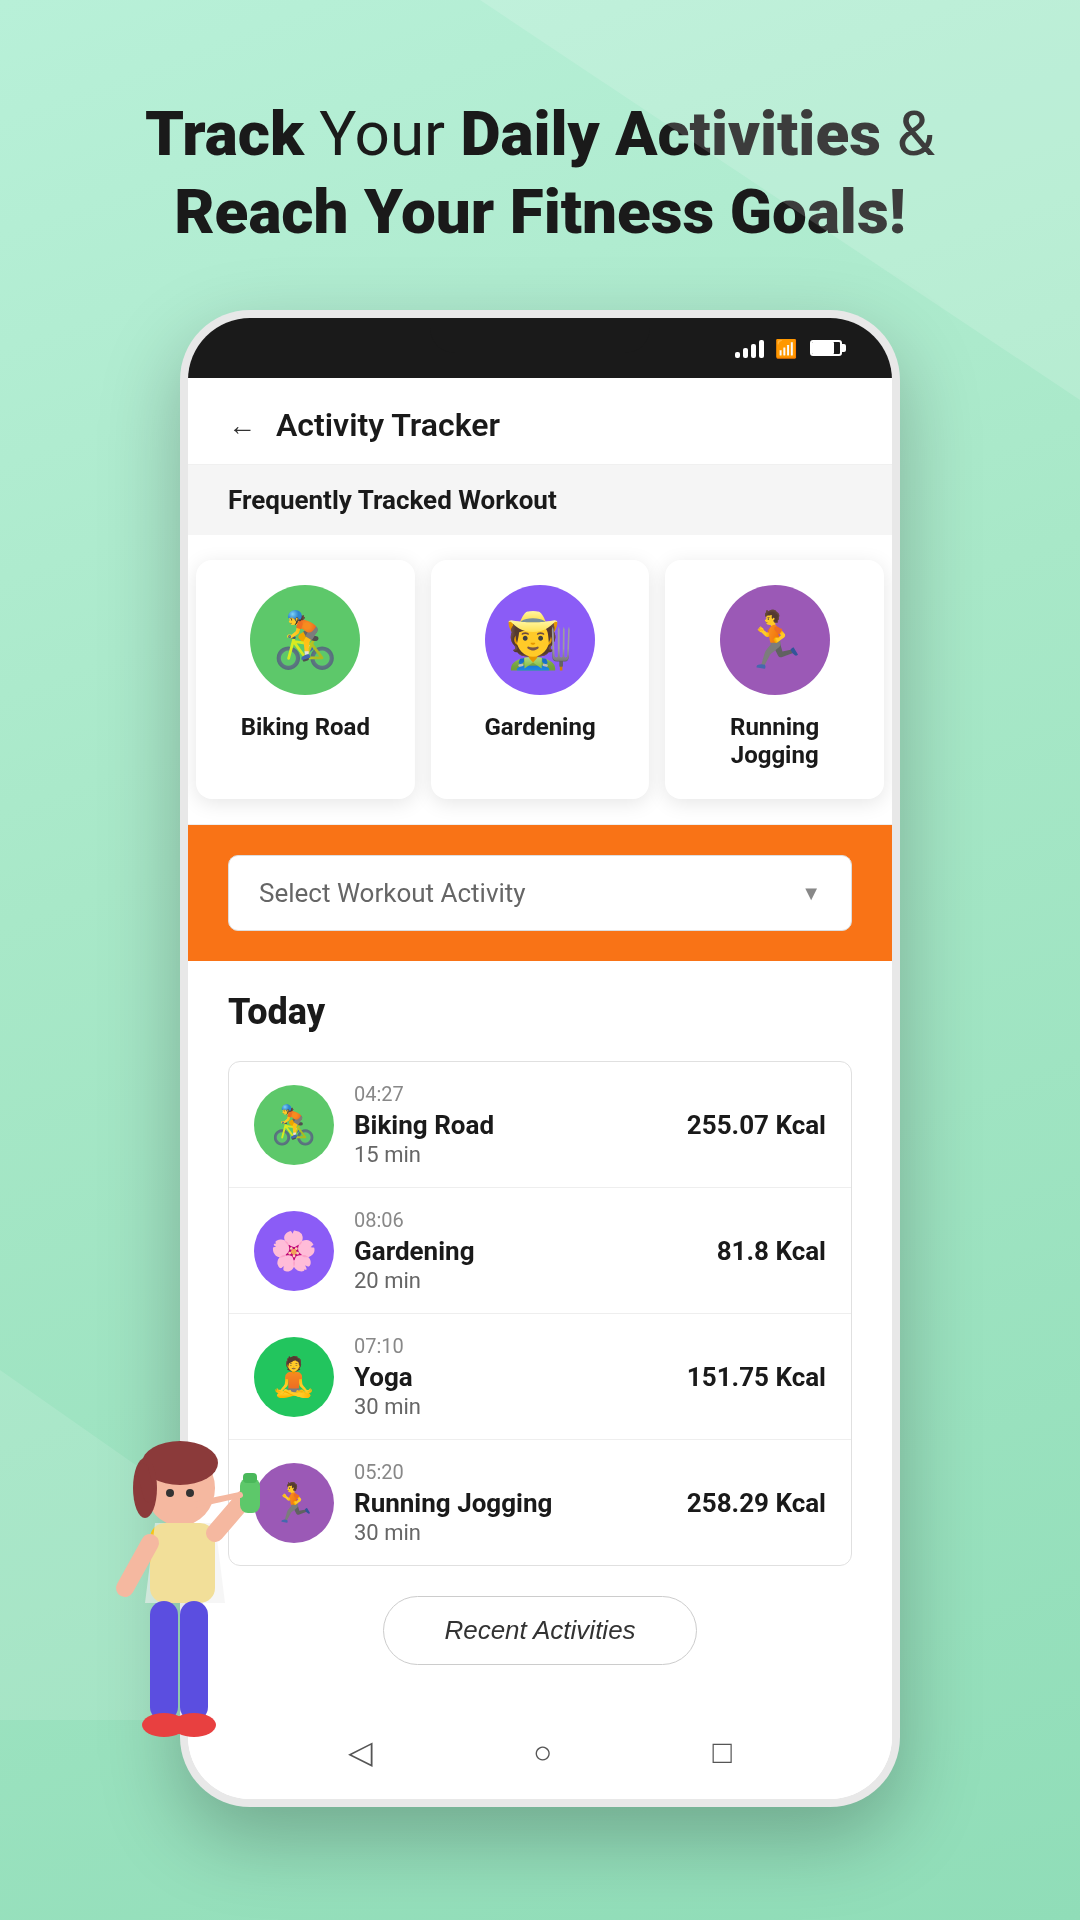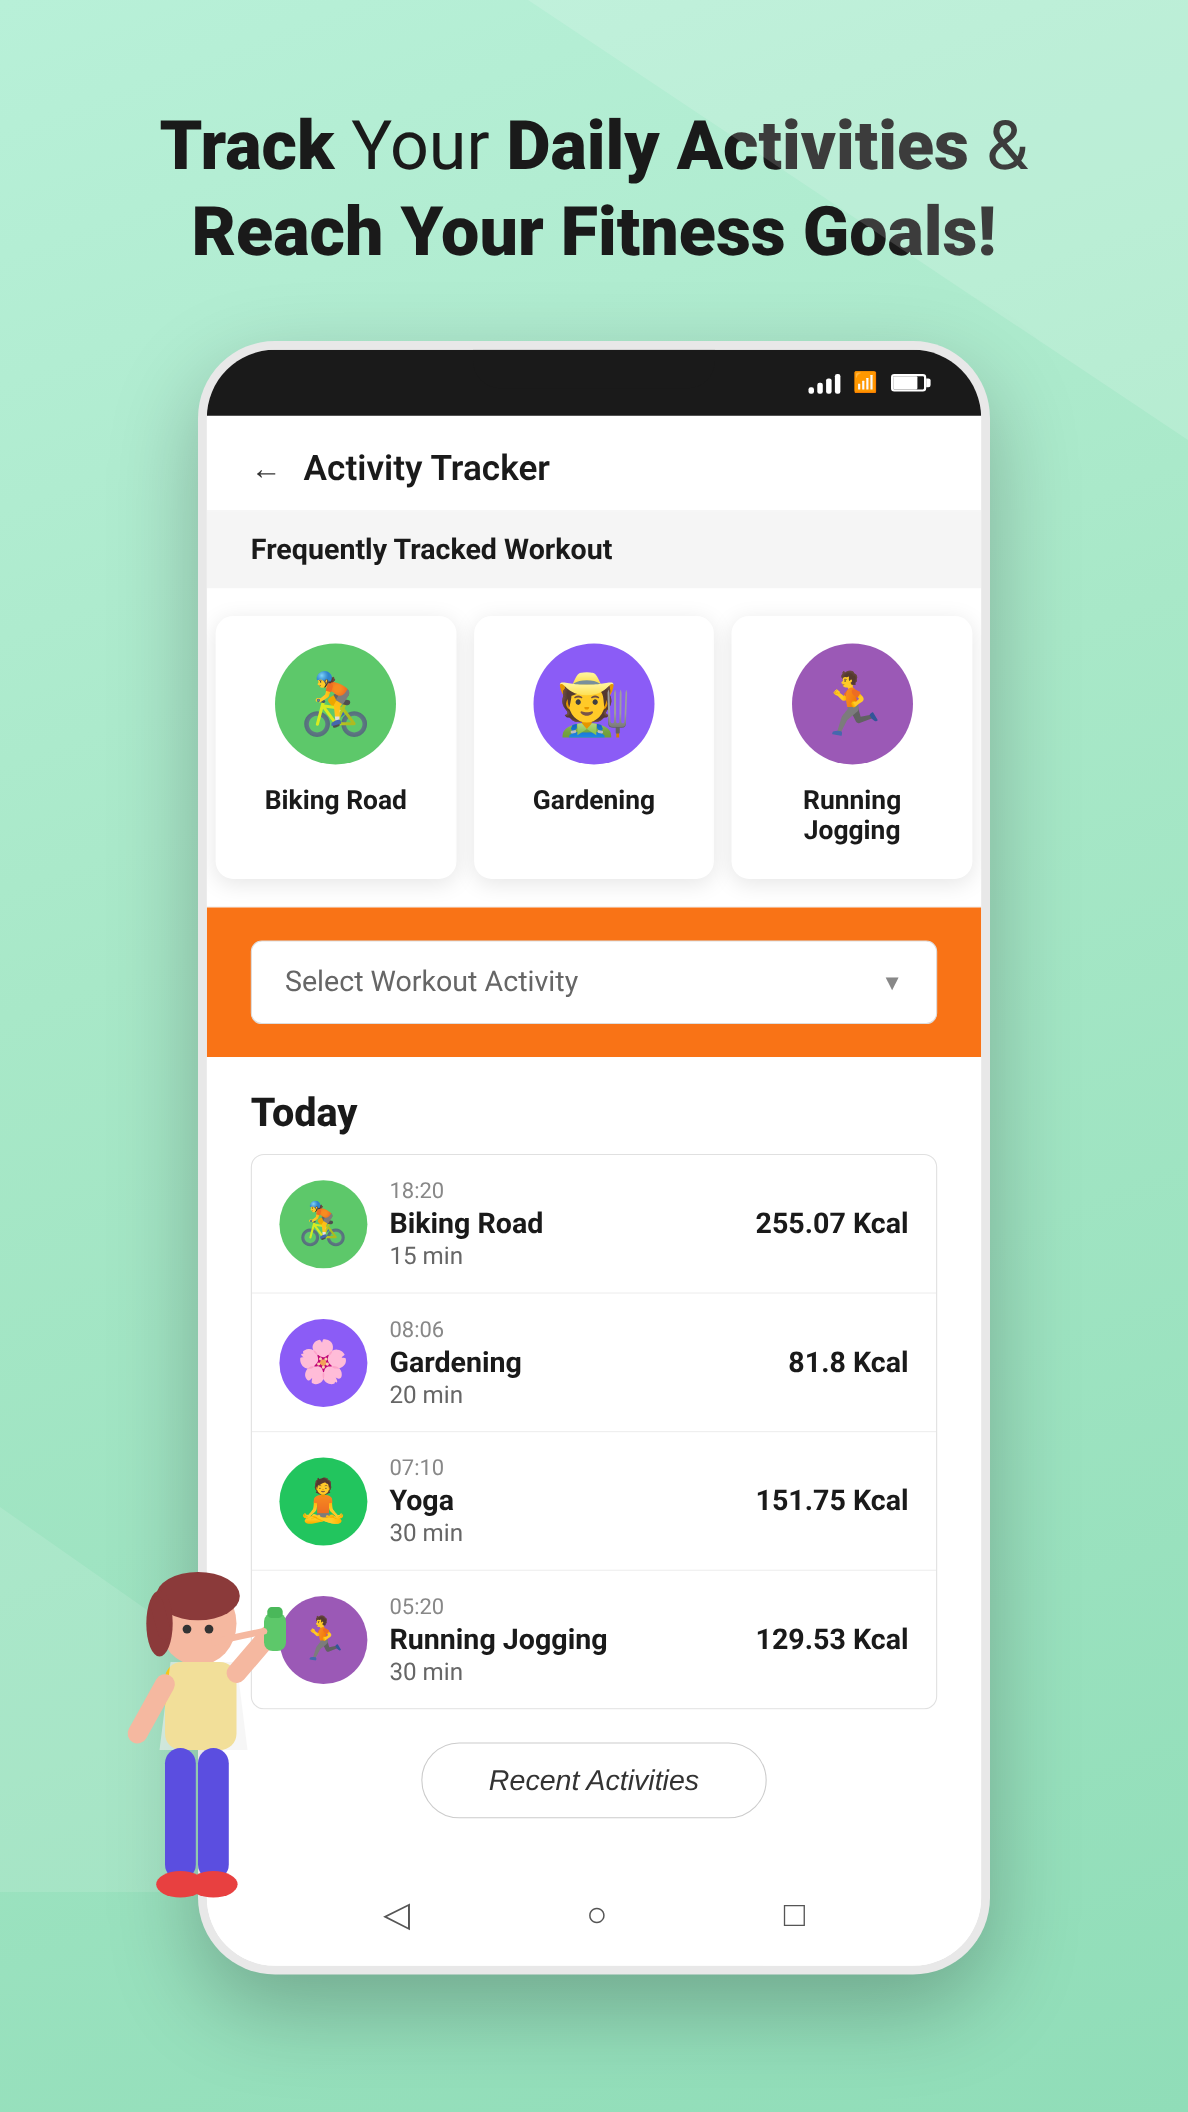--- a/index.html
+++ b/index.html
@@ -216,21 +216,21 @@
 
     .today-section {
       background: white;
       padding: 30px 40px 0;
     }
 
     .today-title {
       font-size: 36px;
       font-weight: 800;
       color: #1a1a1a;
-      margin-bottom: 16px;
+      margin-bottom: 28px;
     }
 
     .activity-list {
       border: 1.5px solid #e0e0e0;
       border-radius: 12px;
       overflow: hidden;
     }
 
     .activity-item {
       display: flex;
@@ -419,21 +419,21 @@
       </div>
 
       <div class="today-section">
         <div class="today-title">Today</div>
 
         <div class="activity-list">
 
           <div class="activity-item">
             <div class="activity-icon-circle bg-green">🚴</div>
             <div class="activity-info">
-              <div class="activity-time">18:20</div>
+              <div class="activity-time">04:27</div>
               <div class="activity-name">Biking Road</div>
               <div class="activity-duration">15 min</div>
             </div>
             <div class="activity-calories">255.07 Kcal</div>
           </div>
 
           <div class="activity-item">
             <div class="activity-icon-circle bg-purple">🌸</div>
             <div class="activity-info">
               <div class="activity-time">08:06</div>
@@ -453,21 +453,21 @@
             <div class="activity-calories">151.75 Kcal</div>
           </div>
 
           <div class="activity-item">
             <div class="activity-icon-circle bg-purple2">🏃</div>
             <div class="activity-info">
               <div class="activity-time">05:20</div>
               <div class="activity-name">Running Jogging</div>
               <div class="activity-duration">30 min</div>
             </div>
-            <div class="activity-calories">129.53 Kcal</div>
+            <div class="activity-calories">258.29 Kcal</div>
           </div>
 
         </div>
       </div>
 
       <div class="bottom-section">
         <button class="recent-btn">Recent Activities</button>
       </div>
 
       <div class="nav-bar">

